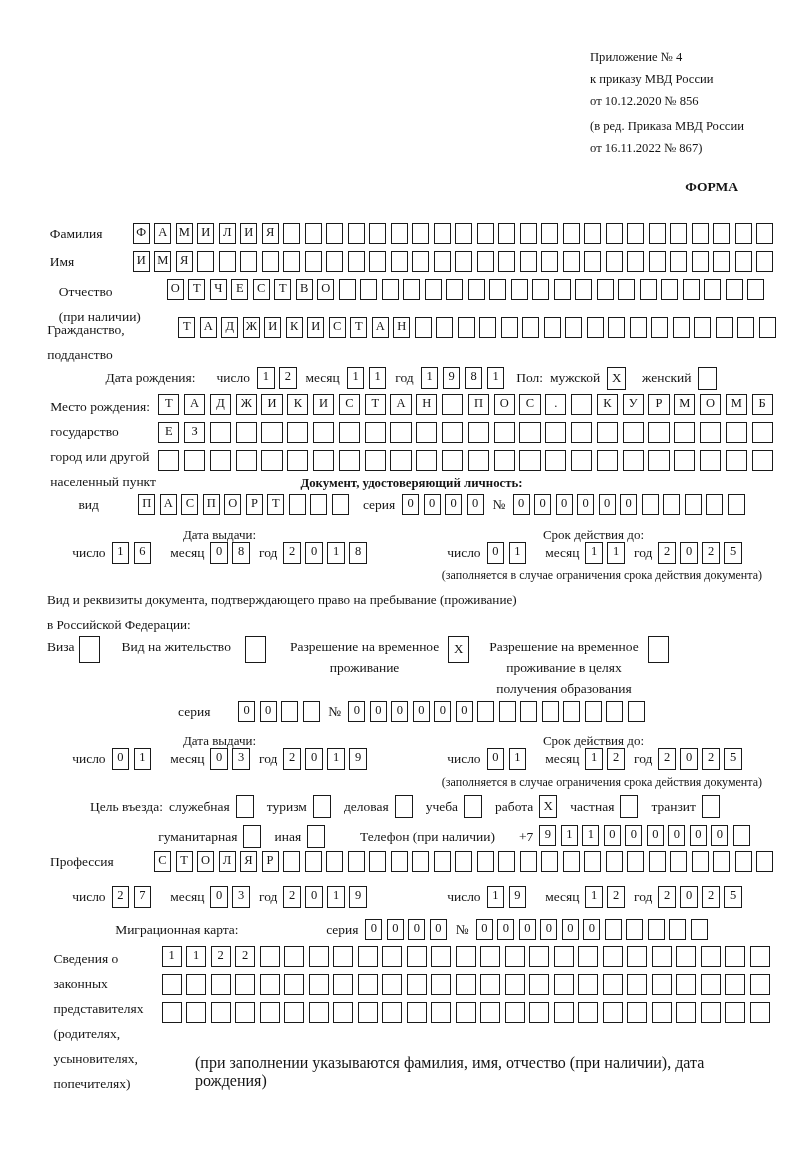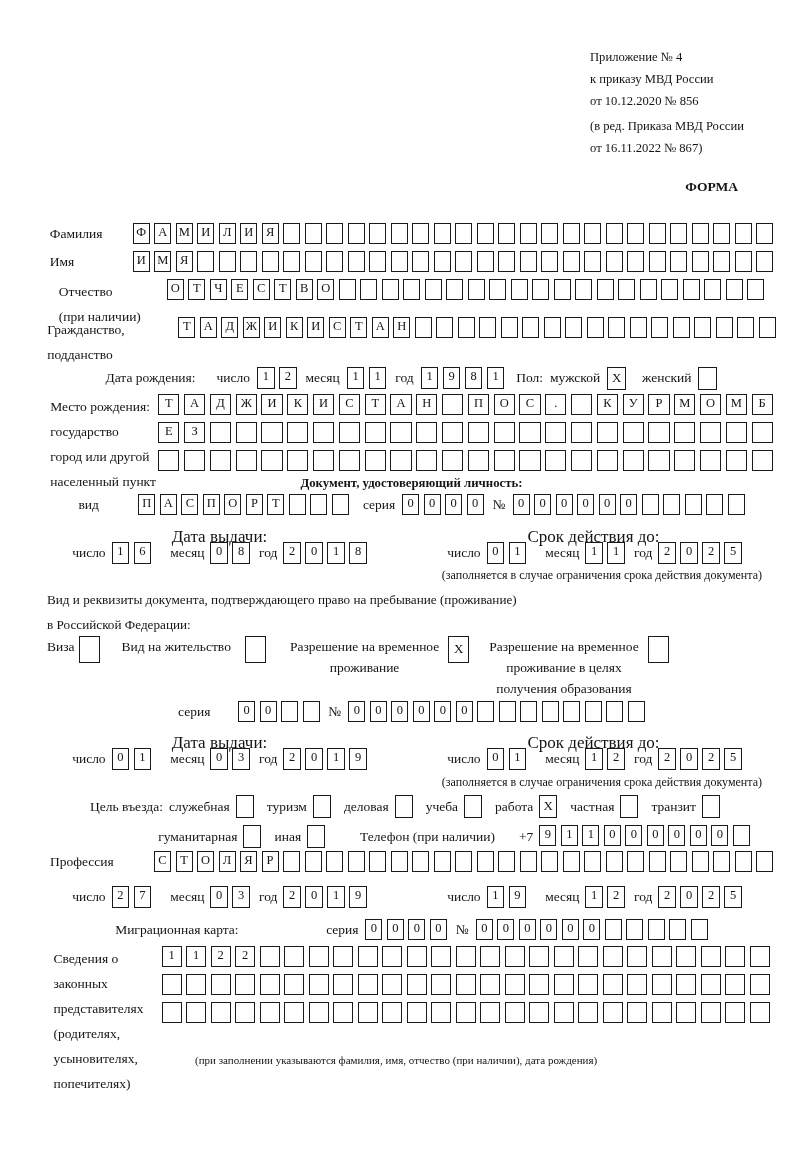--- a/index.html
+++ b/index.html
@@ -23,37 +23,37 @@
     text-align:center;font-size:12.5px;line-height:17px;background:#fff;}
   .cells-wide .cell{width:21.3px;}
   .cells-med .cell{width:20px;}
   .dcells .cell{width:17.5px;height:22px;}
   .dlabel{flex:none;margin:0 7px 0 9px;line-height:22px;}
   .cbox{flex:none;display:inline-block;box-sizing:border-box;width:19px;height:23px;border:1.7px solid #1a1a1a;
     text-align:center;font-size:13px;line-height:19px;}
   .cbox.tall{width:21px;height:27px;line-height:23px;}
   .bp-rows{display:flex;flex-direction:column;gap:7px;}
   .doc-heading{text-align:center;font-weight:bold;font-size:12.8px;height:20px;line-height:18px;}
-  .dualhead{display:flex;font-size:17px;gap:19px;}
+  .dualhead{display:flex;font-size:13px;gap:19px;}
   .dualhead .dh-left{width:345px;text-align:center;}
   .dualhead .dh-right{flex:1;text-align:center;}
   .dgroup{display:inline-flex;align-items:flex-start;}
   .dgroup .dlabel{margin:0 6px 0 0;}
   .dgroup .cells{margin-right:9px;}
   .dg-left{width:345px;flex:none;}
   .note{text-align:right;padding-right:14px;font-size:12px;line-height:18px;}
   .intro{font-size:13.2px;line-height:22px;}
   .opts{display:flex;}
   .opt{display:inline-flex;align-items:flex-start;}
   .optlines{display:inline-block;text-align:center;line-height:21px;}
   .optline{display:block;}
   .opt .cbox{margin-left:9px;}
   .purpose .plabel{flex:none;line-height:23px;margin-right:6px;}
   .purpose .cbox{margin-right:13px;width:18px;height:23px;}
-  .note-bottom{padding-left:148px;font-size:11px;}
+  .note-bottom{padding-left:148px;font-size:16px;}
 </style>
 </head>
 <body>
 
 <div class="page">
 
   <div class="annex">
     <div>Приложение № 4</div>
     <div>к приказу МВД России</div>
     <div>от 10.12.2020 № 856</div>

